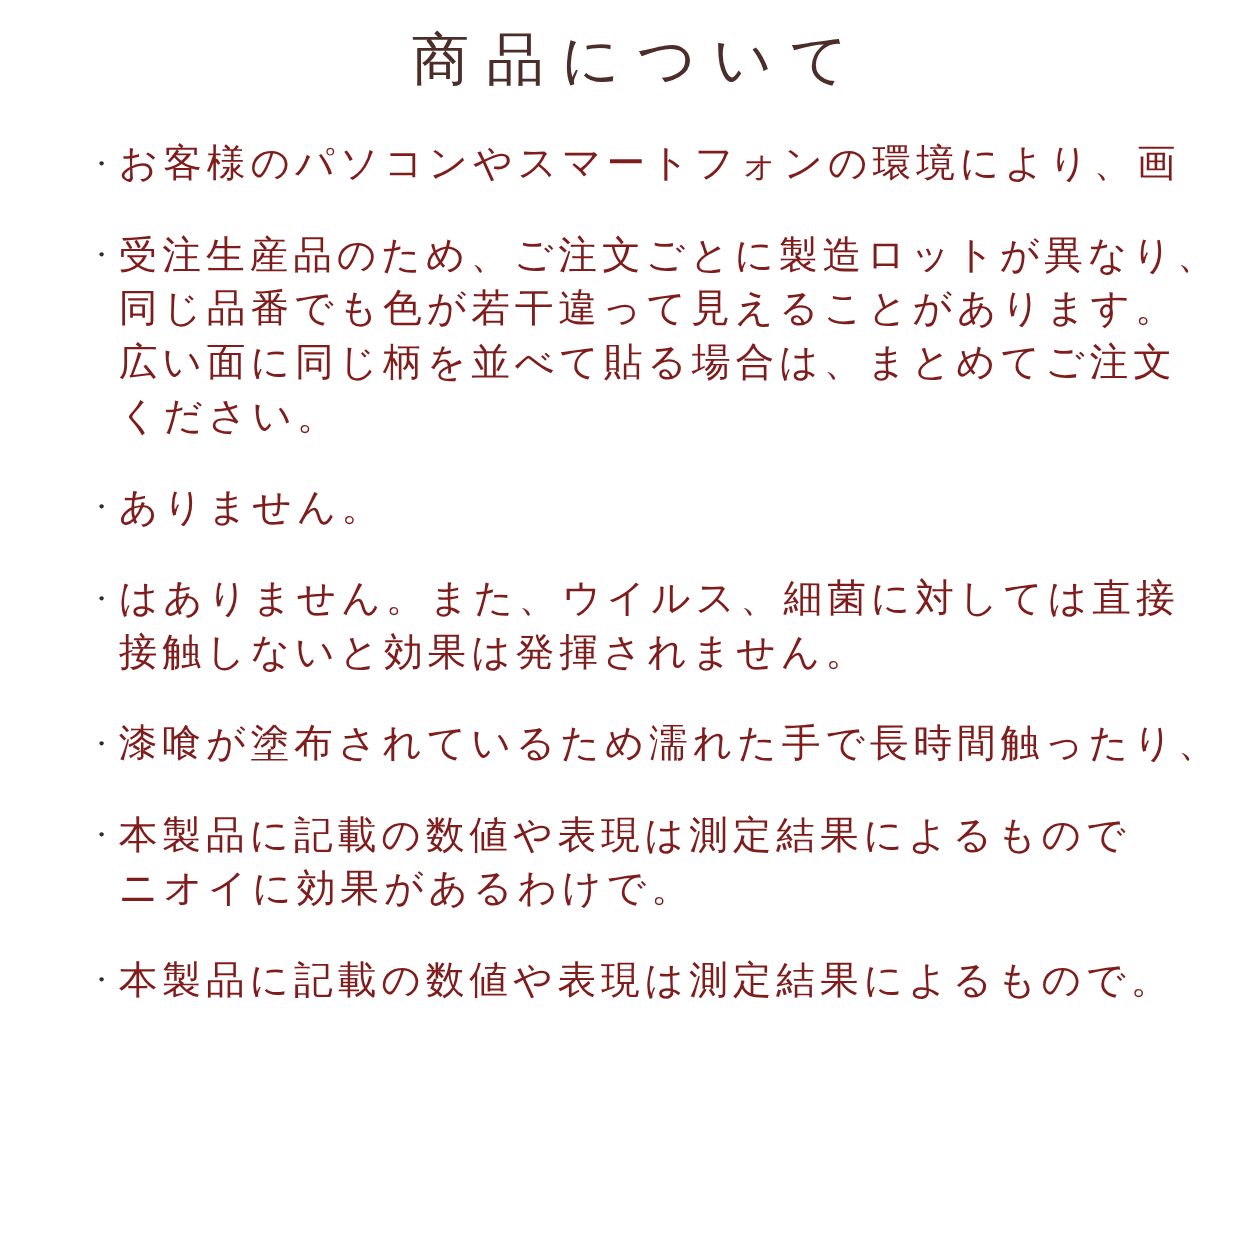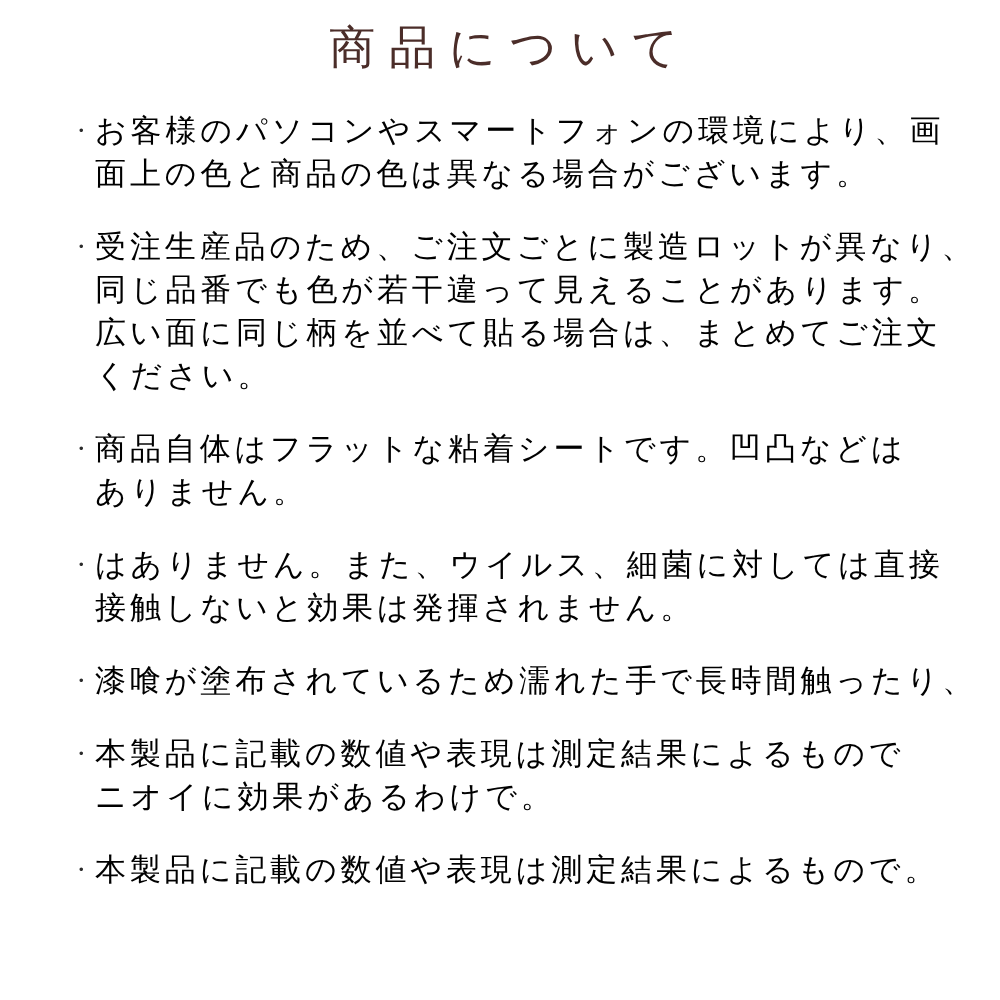--- a/index.html
+++ b/index.html
@@ -45,54 +45,52 @@
   }
   .lines {
     flex: 1 1 auto;
     min-width: 0;
   }
   .ln {
     font-size: 31px;
     line-height: 43px;
     letter-spacing: 0.125em;
     white-space: nowrap;
-    color: #000000;
+    color: #7f1d1d;
   }
 </style>
 </head>
 <body>
 
 <div class="doc">
 
   <h1 class="title">商品について</h1>
 
   <ul class="notes">
 
     <li class="note">
       <span class="marker">・</span>
       <div class="lines">
         <div class="ln">お客様のパソコンやスマートフォンの環境により、画</div>
-        <div class="ln">面上の色と商品の色は異なる場合がございます。</div>
       </div>
     </li>
 
     <li class="note">
       <span class="marker">・</span>
       <div class="lines">
         <div class="ln">受注生産品のため、ご注文ごとに製造ロットが異なり、</div>
         <div class="ln">同じ品番でも色が若干違って見えることがあります。</div>
         <div class="ln">広い面に同じ柄を並べて貼る場合は、まとめてご注文</div>
         <div class="ln">ください。</div>
       </div>
     </li>
 
     <li class="note">
       <span class="marker">・</span>
       <div class="lines">
-        <div class="ln">商品自体はフラットな粘着シートです。凹凸などは</div>
         <div class="ln">ありません。</div>
       </div>
     </li>
 
     <li class="note">
       <span class="marker">・</span>
       <div class="lines">
         <div class="ln">はありません。また、ウイルス、細菌に対しては直接</div>
         <div class="ln">接触しないと効果は発揮されません。</div>
       </div>

